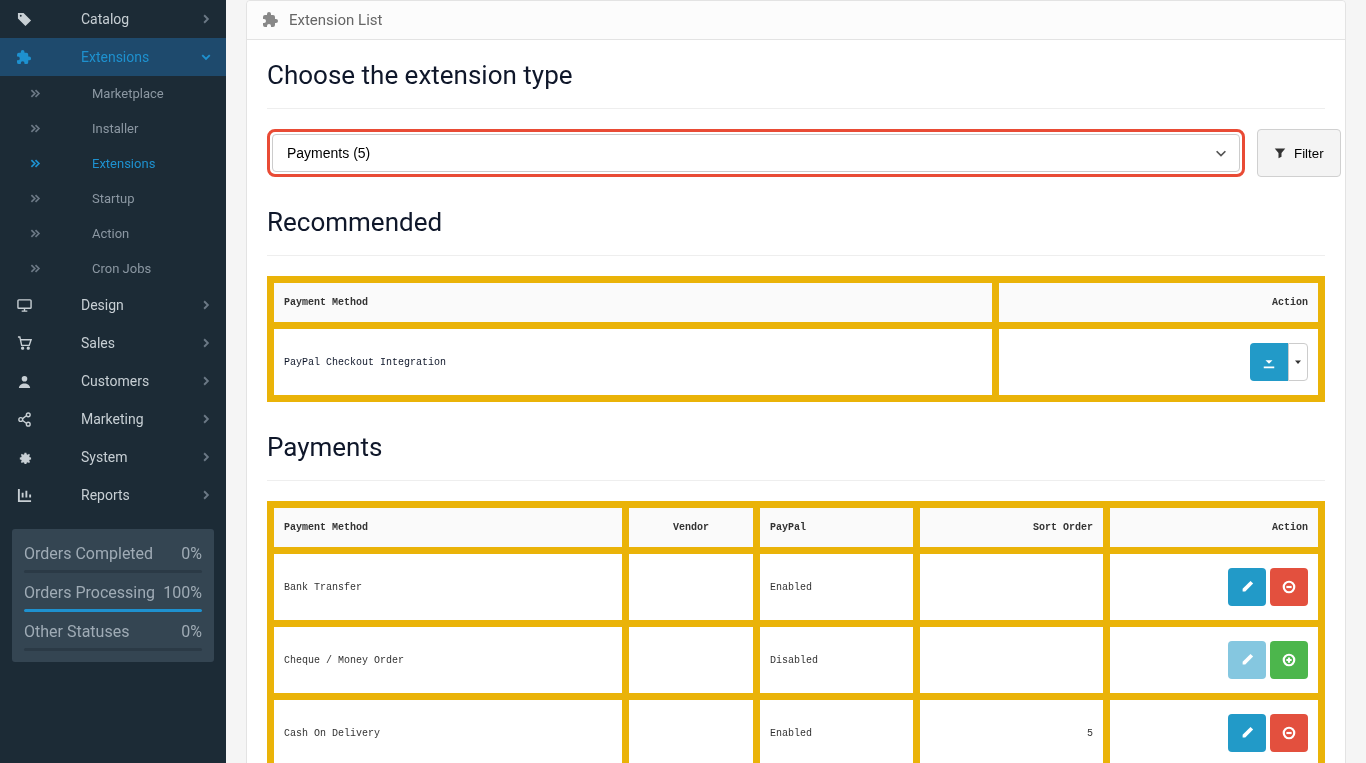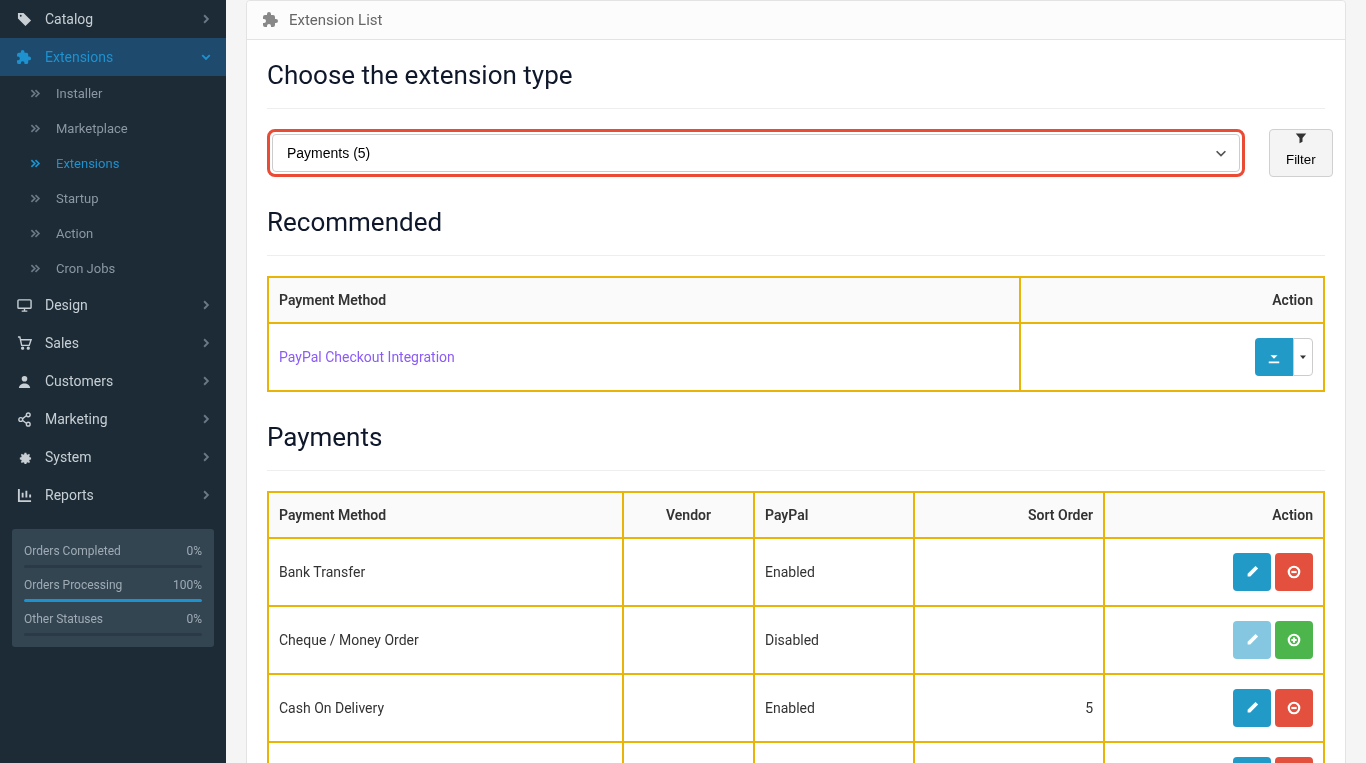--- a/index.html
+++ b/index.html
@@ -1,59 +1,59 @@
 <!DOCTYPE html>
 <html><head>
 <meta charset="utf-8">
 <style>
 * { box-sizing: border-box; margin: 0; padding: 0; }
 body { font-family: -apple-system, BlinkMacSystemFont, "Segoe UI", Roboto, Arial, sans-serif; font-size: 14px; background: #f5f5f5; color: #333; }
 
 .sidebar { position: fixed; left: 0; top: 0; bottom: 0; width: 226px; background: #1c2b36; color: #c7cfd4; overflow-y: auto; }
-.sidebar-item { display: flex; align-items: center; padding: 11px 15px; cursor: pointer; position: relative; }
+.sidebar-item { display: flex; align-items: center; padding: 11px 15px; cursor: pointer; position: relative; gap: 36px; }
 .sidebar-item.active { background: #1e4a6d; color: #1e91cf; }
 .sidebar-item .icon { width: 18px; margin-right: 12px; display: inline-flex; align-items: center; justify-content: center; }
 .sidebar-item .label { flex: 1; }
 .sidebar-item .chev { font-size: 11px; color: #6b7885; }
 
 .sidebar-sub { padding-left: 6px; }
 .sidebar-sub .sidebar-item { padding: 10px 15px 10px 20px; font-size: 13px; color: #8b97a2; }
 .sidebar-sub .sidebar-item.sub-active { color: #1e91cf; }
 .sidebar-sub .sidebar-item .icon { font-size: 11px; color: #6b7885; }
 .sidebar-sub .sidebar-item.sub-active .icon { color: #1e91cf; }
 
-.sidebar-stats { margin: 15px 12px; padding: 8px 12px; background: #344552; border-radius: 3px; font-size: 12px; }
+.sidebar-stats { margin: 15px 12px; padding: 8px 12px; background: #344552; border-radius: 3px; font-size: 16px; }
 .stat-row { display: flex; justify-content: space-between; padding: 7px 0; color: #9fabb5; }
 .stat-bar { height: 3px; background: #2b3a46; border-radius: 2px; margin-bottom: 3px; }
 .stat-bar-fill { height: 100%; background: #1e91cf; border-radius: 2px; }
 
 .main { margin-left: 226px; padding: 0; }
 .panel { background: #fff; margin: 0 20px 20px; border: 1px solid #e3e3e3; border-radius: 4px; }
 .panel-heading { display: flex; align-items: center; padding: 10px 16px; border-bottom: 1px solid #e3e3e3; background: #fcfcfc; color: #666; font-size: 15px; border-radius: 4px 4px 0 0; }
 .panel-heading .icon { margin-right: 10px; }
 .panel-body { padding: 20px; }
 
 h2.section-title { font-size: 26px; font-weight: 400; color: #0f172a; margin-bottom: 18px; }
 .section-hr { border: none; border-top: 1px solid #eee; margin-bottom: 20px; }
 
-.selector-row { display: flex; gap: 16px; margin-bottom: 30px; }
+.selector-row { display: flex; gap: 4px; margin-bottom: 30px; }
 .selector-highlight { border: 3px solid #e94b35; border-radius: 8px; padding: 2px; display: inline-block; }
 .selector { position: relative; width: 968px; }
 .selector select { width: 100%; padding: 10px 14px; border: 1px solid #ccc; border-radius: 4px; font-size: 14px; appearance: none; background: #fff; }
 .selector .chev-down { position: absolute; right: 12px; top: 50%; transform: translateY(-50%); pointer-events: none; color: #555; }
-.filter-btn { padding: 2px 16px; border: 1px solid #d0d0d0; background: #f4f4f4; border-radius: 4px; cursor: pointer; display: inline-flex; align-items: center; gap: 8px; margin-left: 8px; flex-direction: column; }
+.filter-btn { padding: 10px 16px; border: 1px solid #d0d0d0; background: #f4f4f4; border-radius: 4px; cursor: pointer; display: inline-flex; align-items: center; gap: 8px; margin-left: 8px; }
 
 table.data { width: 100%; border-collapse: collapse; margin-bottom: 30px; }
-table.data th, table.data td { padding: 14px 10px; border: 2px solid #eab308; text-align: left; font-size: 14px; }
+table.data th, table.data td { padding: 14px 10px; border: 7px solid #eab308; text-align: left; font-size: 10px; font-family: Liberation Mono, monospace; }
 table.data th { background: #fafafa; font-weight: 600; color: #333; }
 table.data th.right, table.data td.right { text-align: right; }
 table.data th.center, table.data td.center { text-align: center; }
 table.data td.action { text-align: right; }
 
-.link { color: #8b5cf6; }
+.link { color: #0f172a; }
 
 .btn { display: inline-flex; align-items: center; justify-content: center; width: 38px; height: 38px; border-radius: 4px; cursor: pointer; border: none; color: #fff; font-size: 14px; }
 .btn-blue { background: #229ac8; }
 .btn-red { background: #e3503e; }
 .btn-green { background: #4cb64c; }
 .btn-disabled { opacity: 0.55; }
 .btn-caret { background: #fff; border: 1px solid #ccc; color: #333; width: 20px; }
 
 .btn-group { display: inline-flex; gap: 4px; }
 .btn-group-split { display: inline-flex; }
@@ -93,29 +93,29 @@
           </svg>
         </span>
       </div>
       <div class="sidebar-sub">
         <div class="sidebar-item">
           <span class="icon">
             <svg width="11" height="11" viewBox="0 0 16 16" fill="none" stroke="#6b7885" stroke-width="2.5">
               <path d="M2 3l5 5-5 5M8 3l5 5-5 5"></path>
             </svg>
           </span>
+          <span class="label">Marketplace</span>
+        </div>
+        <div class="sidebar-item">
+          <span class="icon">
+            <svg width="11" height="11" viewBox="0 0 16 16" fill="none" stroke="#6b7885" stroke-width="2.5">
+              <path d="M2 3l5 5-5 5M8 3l5 5-5 5"></path>
+            </svg>
+          </span>
           <span class="label">Installer</span>
-        </div>
-        <div class="sidebar-item">
-          <span class="icon">
-            <svg width="11" height="11" viewBox="0 0 16 16" fill="none" stroke="#6b7885" stroke-width="2.5">
-              <path d="M2 3l5 5-5 5M8 3l5 5-5 5"></path>
-            </svg>
-          </span>
-          <span class="label">Marketplace</span>
         </div>
         <div class="sidebar-item sub-active">
           <span class="icon">
             <svg width="11" height="11" viewBox="0 0 16 16" fill="none" stroke="#1e91cf" stroke-width="2.5">
               <path d="M2 3l5 5-5 5M8 3l5 5-5 5"></path>
             </svg>
           </span>
           <span class="label">Extensions</span>
         </div>
         <div class="sidebar-item">

